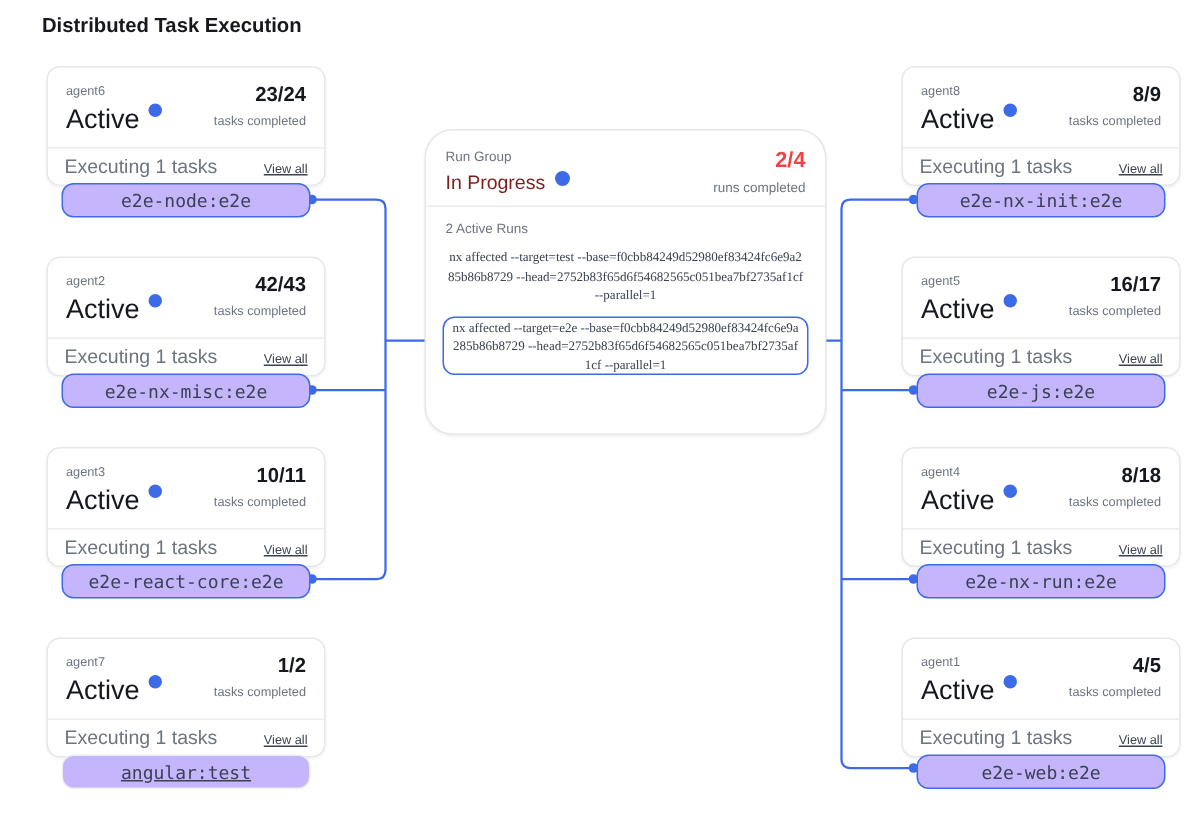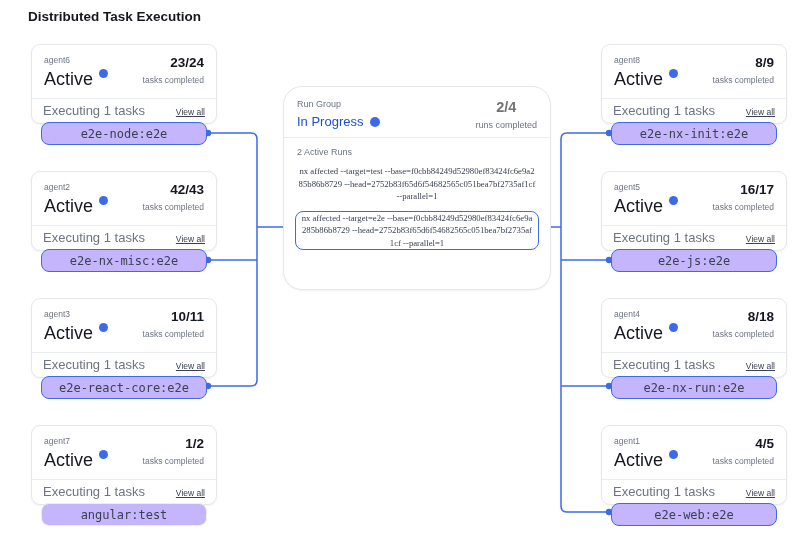--- a/index.html
+++ b/index.html
@@ -23,32 +23,32 @@
   .agent-head-right{text-align:right;}
   .agent-count{font-size:13.5px;font-weight:600;color:#15181e;}
   .agent-caption{font-size:8.5px;color:#6d7480;margin-top:5px;}
   .agent-foot{padding:7px 9px 0 9px;}
   .foot-row{display:flex;justify-content:space-between;align-items:baseline;padding:0 2px;line-height:10px;}
   .exec-label{font-size:13px;color:#6d7480;}
   .view-all{font-size:8.5px;color:#3a4150;text-decoration:underline;cursor:pointer;}
   .task-pill{margin-top:5px;height:21px;border:1.5px solid #3d6be8;border-radius:8px;background:#c4b5fd;
              display:flex;align-items:center;justify-content:center;
              font-family:"DejaVu Sans Mono",monospace;font-size:12px;color:#3a4150;}
-  .task-pill.muted{border-color:#edeef1;}
+  .task-pill.muted{border-color:#edeef1;text-decoration:underline;}
 
   
   .run-card{position:absolute;left:283px;top:62px;width:268px;height:204px;background:#fff;
             border:1px solid #e5e7eb;border-radius:19px;box-shadow:0 1px 2px rgba(16,24,40,.05);box-sizing:border-box;margin-top:24px;}
   .run-head{display:flex;justify-content:space-between;align-items:flex-start;
             padding:12px 13px 0 13px;height:51px;border-bottom:1px solid #eaecef;box-sizing:border-box;}
   .run-label{font-size:9px;color:#6d7480;}
-  .run-status{display:flex;align-items:center;gap:7px;margin-top:5px;font-size:13px;color:#1d4ed8;}
+  .run-status{display:flex;gap:7px;margin-top:5px;font-size:13px;color:#7f1d1d;}
   .run-dot{width:10px;height:10px;border-radius:50%;background:#3d6be8;}
   .run-head-right{text-align:right;}
-  .run-count{font-size:14.5px;font-weight:600;color:#737373;text-align:center;}
+  .run-count{font-size:14.5px;font-weight:600;color:#ef4444;}
   .run-caption{font-size:9px;color:#6d7480;margin-top:5px;}
   .run-body{padding:9px 11px 0 11px;}
   .active-runs{font-size:9px;color:#6d7480;margin:0 2px 7px 2px;}
   .cmd{font-family:Liberation Serif, serif;font-size:8.7px;line-height:12.5px;color:#3a4150;
        text-align:center;word-break:break-all;padding:1px 3px;}
   .cmd.highlight{border:1.5px solid #3d6be8;border-radius:8px;padding:0 5px;margin-top:7px;}
 </style>
 </head>
 <body>
 

